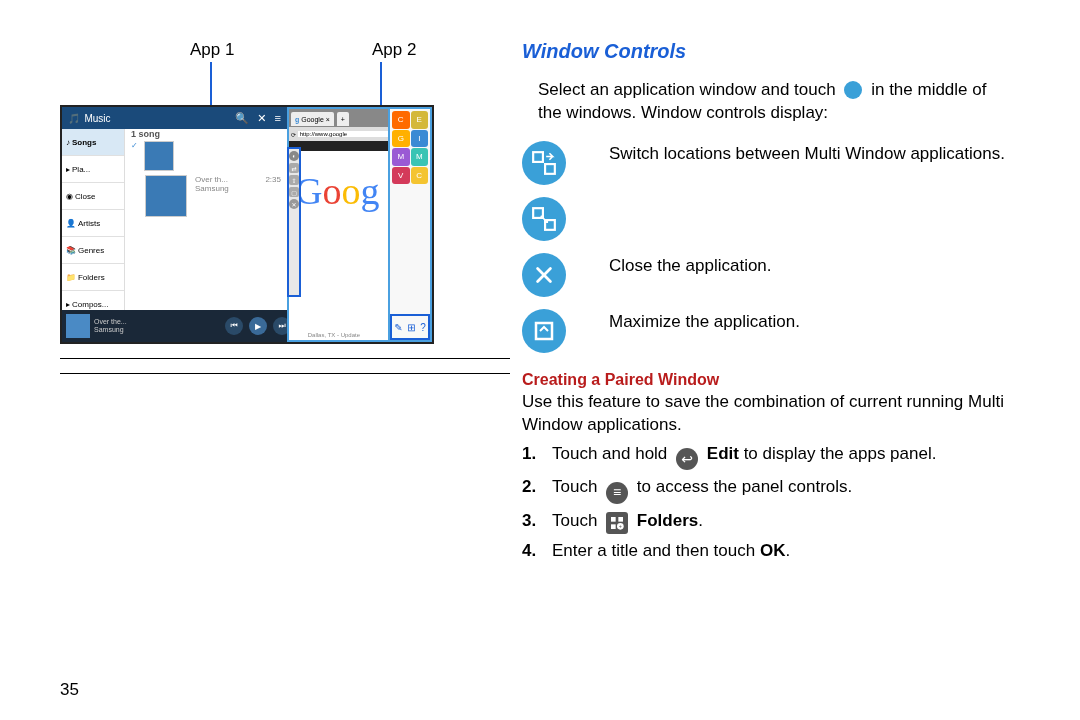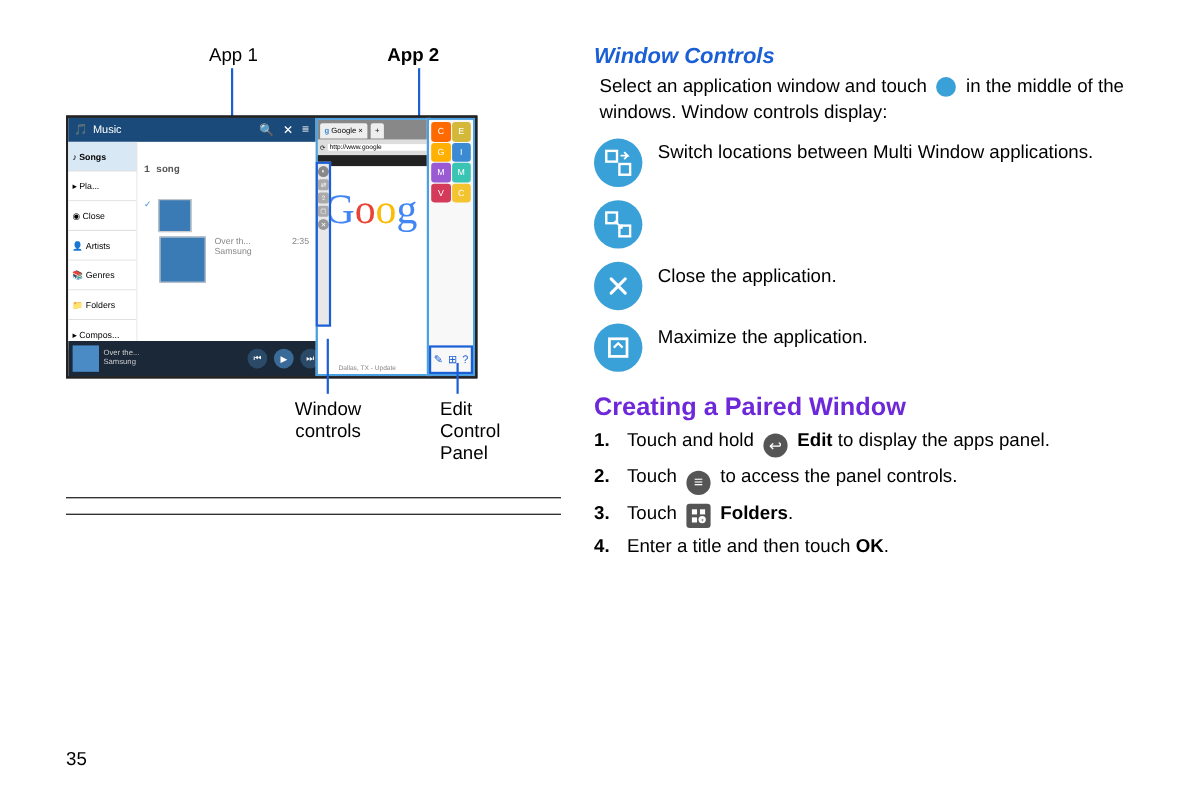--- a/index.html
+++ b/index.html
@@ -9,21 +9,21 @@
     height: 720px;
     font-family: Arial, Helvetica, sans-serif;
     font-size: 17px;
     color: #000;
     background: #fff;
     position: relative;
   }
   .page {
     display: flex;
     padding: 40px 30px 10px 60px;
-    gap: 30px;
+    gap: 12px;
   }
   .col-left { width: 450px; }
   .col-right { width: 490px; }
 
   .callouts-top {
     position: relative;
     height: 65px;
   }
   .callout-label { position: absolute; text-align: center; }
   .callout-line-v {
@@ -51,21 +51,21 @@
     font-size: 10px; display:flex; align-items:center; padding:0 6px;
     justify-content: space-between;
   }
   .mh-left { display:flex; align-items:center; gap:4px;}
   .mh-right { display:flex; gap:8px; font-size:11px; }
   .music-body { display:flex; height: calc(100% - 22px - 32px); }
   .music-nav { width: 62px; background:#f4f4f4; border-right:1px solid #ddd; font-size:8px;}
   .mnav-item { height:26px; border-bottom:1px solid #e0e0e0; display:flex; align-items:center; padding-left:4px; gap:2px; background:#fff;}
   .mnav-item.active { background:#d8e8f5; font-weight:bold;}
   .music-main { flex:1; background:#fff; position:relative;}
-  .song-count { font-size:9px; color:#555; padding:20px 6px; font-weight:bold;font-family:Liberation Mono, monospace;}
+  .song-count { font-size:9px; color:#555; padding:0 6px; font-weight:bold;}
   .song-item { display:flex; padding:2px 6px; gap:6px; font-size:8px; color:#888;}
   .song-thumb {width:28px; height:28px; background:#3a7ab5; border:1px solid #ccc;}
   .song-thumb.big {width:40px;height:40px;}
   .music-player {height:32px; background:#1a2838; position:absolute; bottom:0; left:0; width:225px; display:flex; align-items:center; padding:0 4px; gap:4px;}
   .player-thumb{width:24px;height:24px;background:#4a8ac5;}
   .player-text{color:#ccc;font-size:7px;line-height:1.1;}
   .player-ctrls{margin-left:auto;display:flex;gap:6px;}
   .pc-btn{width:18px;height:18px;border-radius:50%;background:#2a4a68;color:#fff;font-size:8px;display:flex;align-items:center;justify-content:center;}
   .pc-btn.play{background:#3a6a98;}
 
@@ -116,48 +116,48 @@
   .h-wc {
     font-family: Arial, sans-serif;
     font-weight: bold;
     font-style: italic;
     color: #1a5fd6;
     font-size: 20px;
     margin: 0 0 2px 0;
   }
   .h-sub {
     font-weight: bold;
-    color: #6d28d9;
-    font-size: 23px;
+    color: #b91c1c;
+    font-size: 16px;
     margin: 18px 0 2px 0;
   }
   .intro-p { line-height:1.35; }
   .inline-dot{display:inline-block;width:18px;height:18px;border-radius:50%;background:#3aa0d8;vertical-align:-4px;margin:0 4px;}
   .ctrl-row{display:flex;gap:14px;margin-top:12px;align-items:flex-start;}
   .ctrl-ic{width:44px;height:44px;border-radius:50%;background:#3aa0d8;flex-shrink:0;color:#fff;display:flex;align-items:center;justify-content:center;font-size:22px;}
-  .ctrl-text{padding-top:2px;line-height:1.35;}
+  .ctrl-text{padding-top:2px;line-height:1.35;margin-left:29px;}
   .ol-steps{padding-left:0;list-style:none;margin:6px 0;}
   .ol-steps li{display:flex;margin:6px 0;line-height:1.35;}
   .step-num{font-weight:bold;width:30px;flex-shrink:0;}
   .inline-ic{display:inline-flex;width:22px;height:22px;border-radius:50%;background:#555;color:#fff;align-items:center;justify-content:center;vertical-align:-5px;margin:0 4px;font-size:14px;}
   .inline-ic.sq{border-radius:3px;background:#555;}
   .inline-ic.ham{background:#555;}
   .bold{font-weight:bold;}
   svg{display:block;}
 </style>
 </head>
 <body>
 
 <div class="page">
 
   <div class="col-left">
     <div class="callouts-top">
       <div class="callout-label" style="left:130px;top:0;">App 1</div>
       <div class="callout-line-v" style="left:150px;top:22px;height:46px;"></div>
-      <div class="callout-label" style="left:292px;top:0;font-weight:bold;">App 2</div>
+      <div class="callout-label" style="left:312px;top:0;">App 2</div>
       <div class="callout-line-v" style="left:320px;top:22px;height:46px;"></div>
     </div>
 
     <div class="screenshot">
 
       <div class="music-pane">
         <div class="music-header">
           <div class="mh-left">
               <span>🎵</span>
               <span>Music</span>
@@ -265,37 +265,28 @@
             <div class="tray-ic" style="background: rgb(244, 196, 48);">C</div>
           </div>
         <div class="tray-bottom">
           <span>✎</span>
           <span>⊞</span>
           <span>?</span>
         </div>
       </div>
     </div>
 
-    <div class="callouts-bottom">
-      <div class="cb-line" style="left:237px;top:-40px;height:50px;"></div>
-      <div class="cb-text" style="left:208px;top:14px;white-space:pre-line;text-align:center;">Window
-controls</div>
-      <div class="cb-line" style="left:355px;top:-18px;height:28px;"></div>
-      <div class="cb-text" style="left:340px;top:14px;white-space:pre-line;">Edit
-Control
-Panel</div>
-    </div>
 
     <hr class="hr">
     <hr class="hr">
   </div>
 
   <div class="col-right">
     <h2 class="h-wc">Window Controls</h2>
-    <p class="intro-p" style="margin:5px;">
+    <p class="intro-p" style="margin:16px;">
       <span>Select an application window and touch</span>
       <span class="inline-dot"></span>
       <span>in the middle of the windows. Window controls display:</span>
     </p>
 
     <div class="ctrl-row">
       <div class="ctrl-ic">
         <svg width="26" height="26" viewBox="0 0 24 24">
             <rect x="2" y="2" width="9" height="9" fill="none" stroke="#fff" stroke-width="2"></rect>
             <rect x="13" y="13" width="9" height="9" fill="none" stroke="#fff" stroke-width="2"></rect>
@@ -328,20 +319,21 @@
       <div class="ctrl-ic">
         <svg width="24" height="24" viewBox="0 0 24 24">
             <rect x="4" y="4" width="16" height="16" fill="none" stroke="#fff" stroke-width="2.5"></rect>
             <path d="M8 12 L12 8 L16 12" fill="none" stroke="#fff" stroke-width="2"></path>
           </svg>
       </div>
       <div class="ctrl-text">Maximize the application.</div>
     </div>
 
     <h3 class="h-sub">Creating a Paired Window</h3>
+    <p class="intro-p" style="margin:0;">Use this feature to save the combination of current running Multi Window applications.</p>
 
     <ol class="ol-steps">
       <li>
         <span class="step-num">1.</span>
         <span>
           <span>Touch and hold</span>
           <span class="inline-ic">↩</span>
           <span class="bold">Edit</span>
           <span>to display the apps panel.</span>
         </span>

